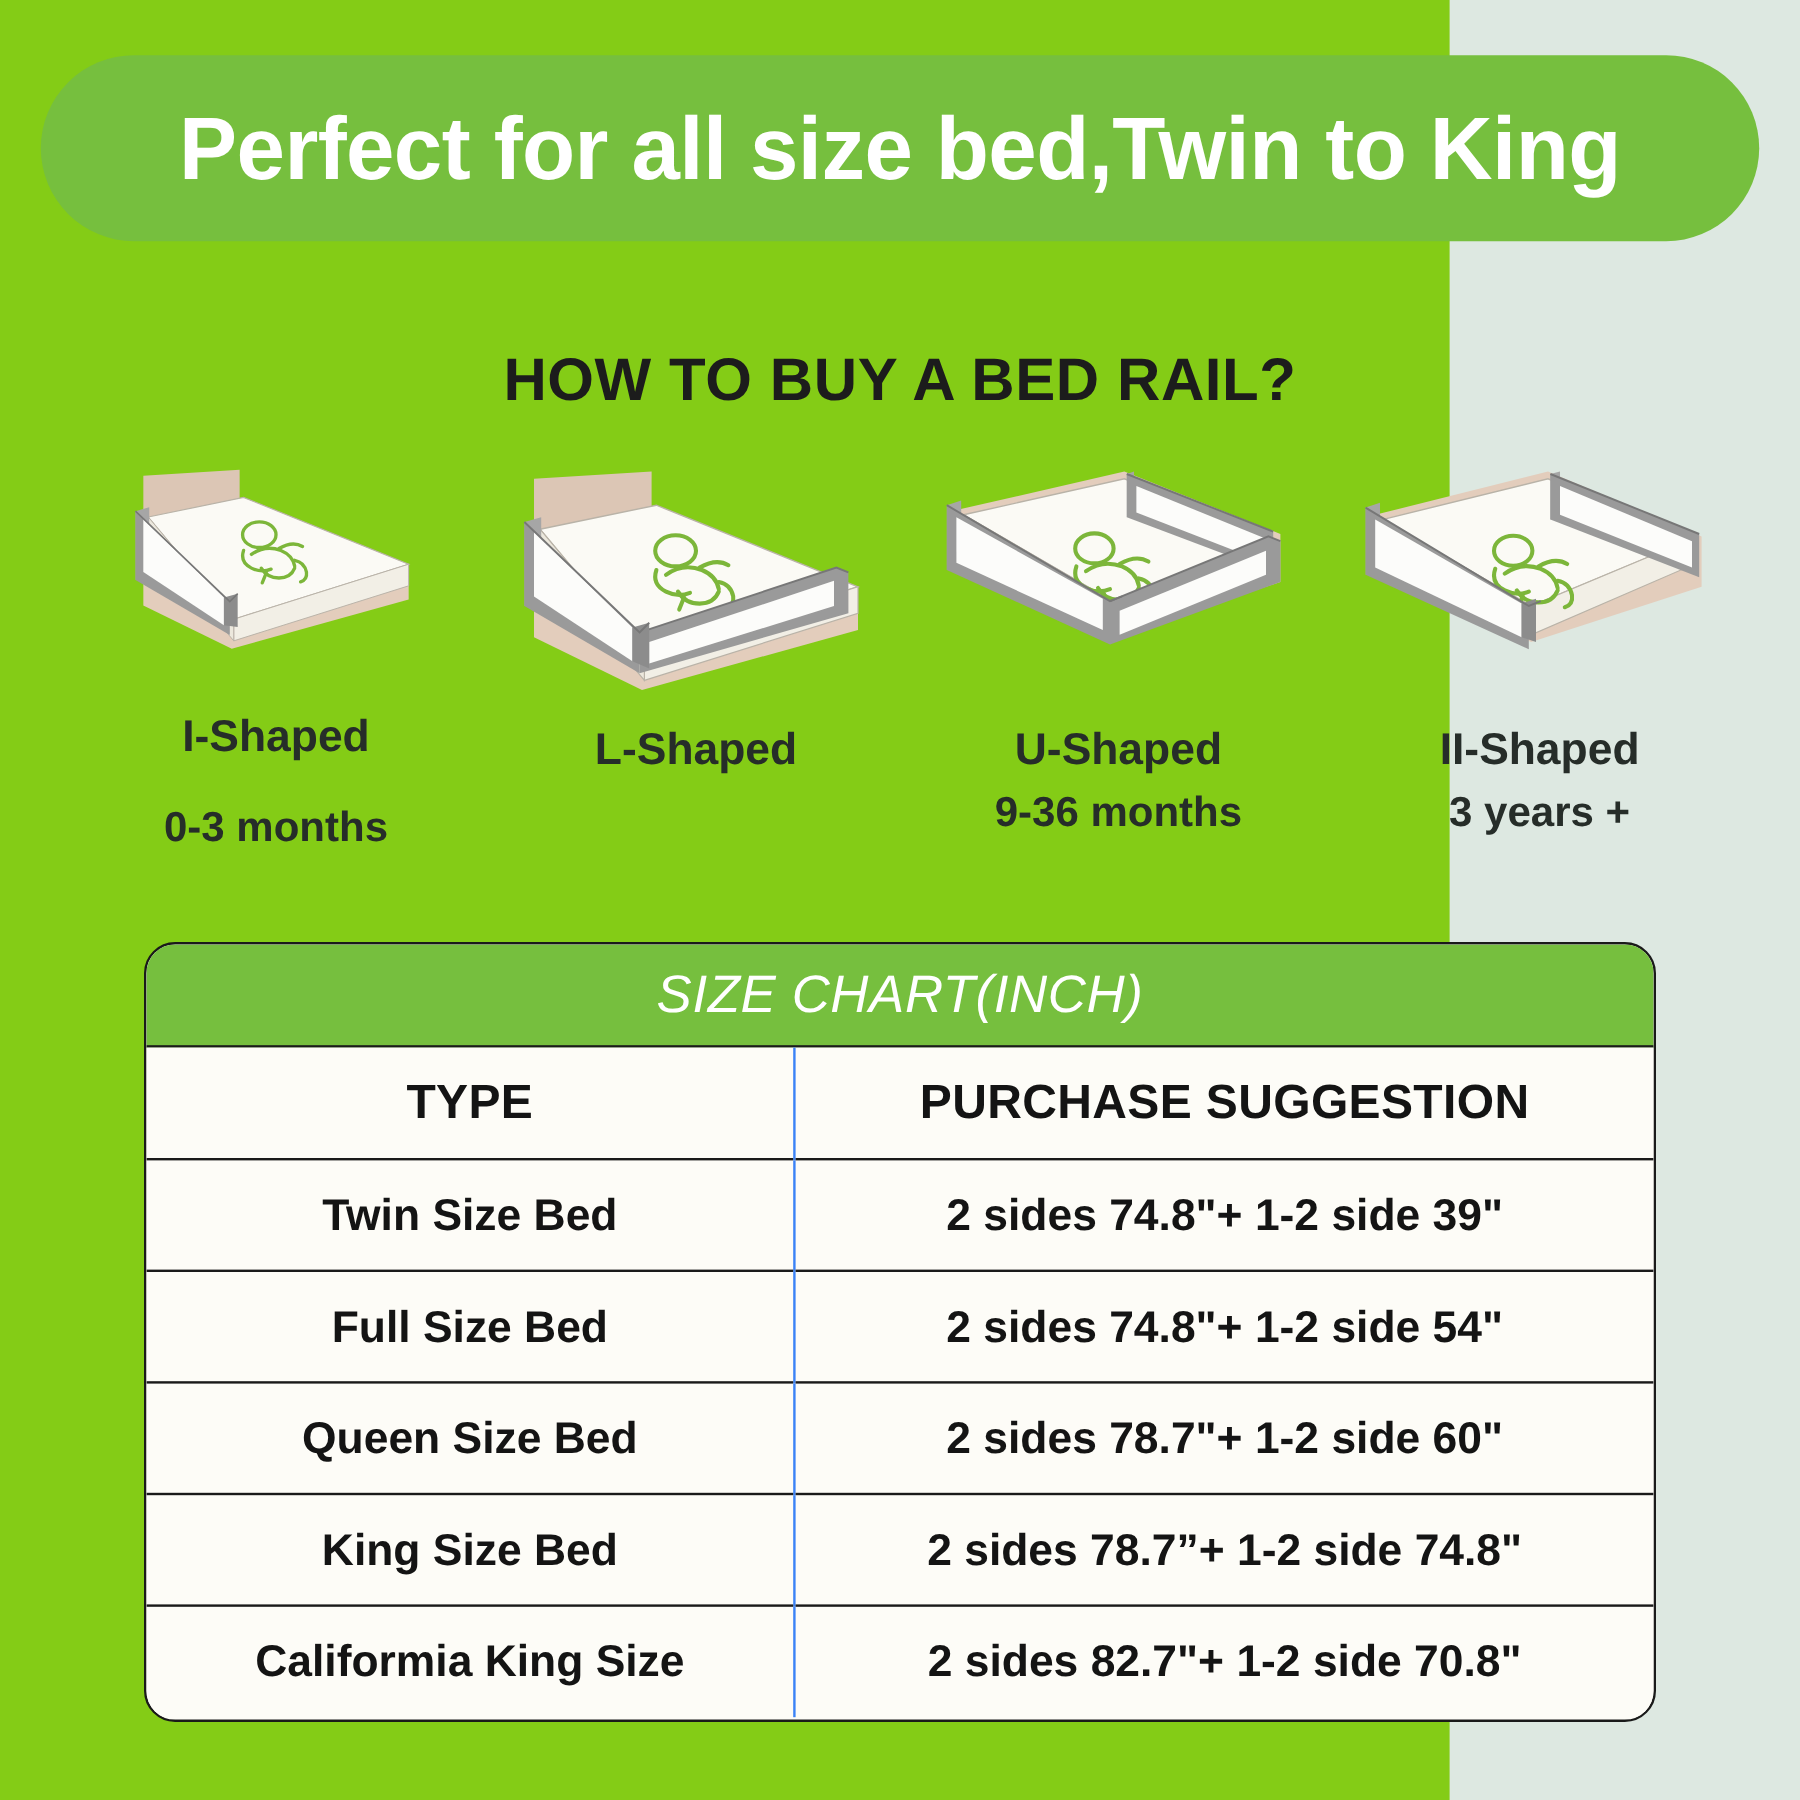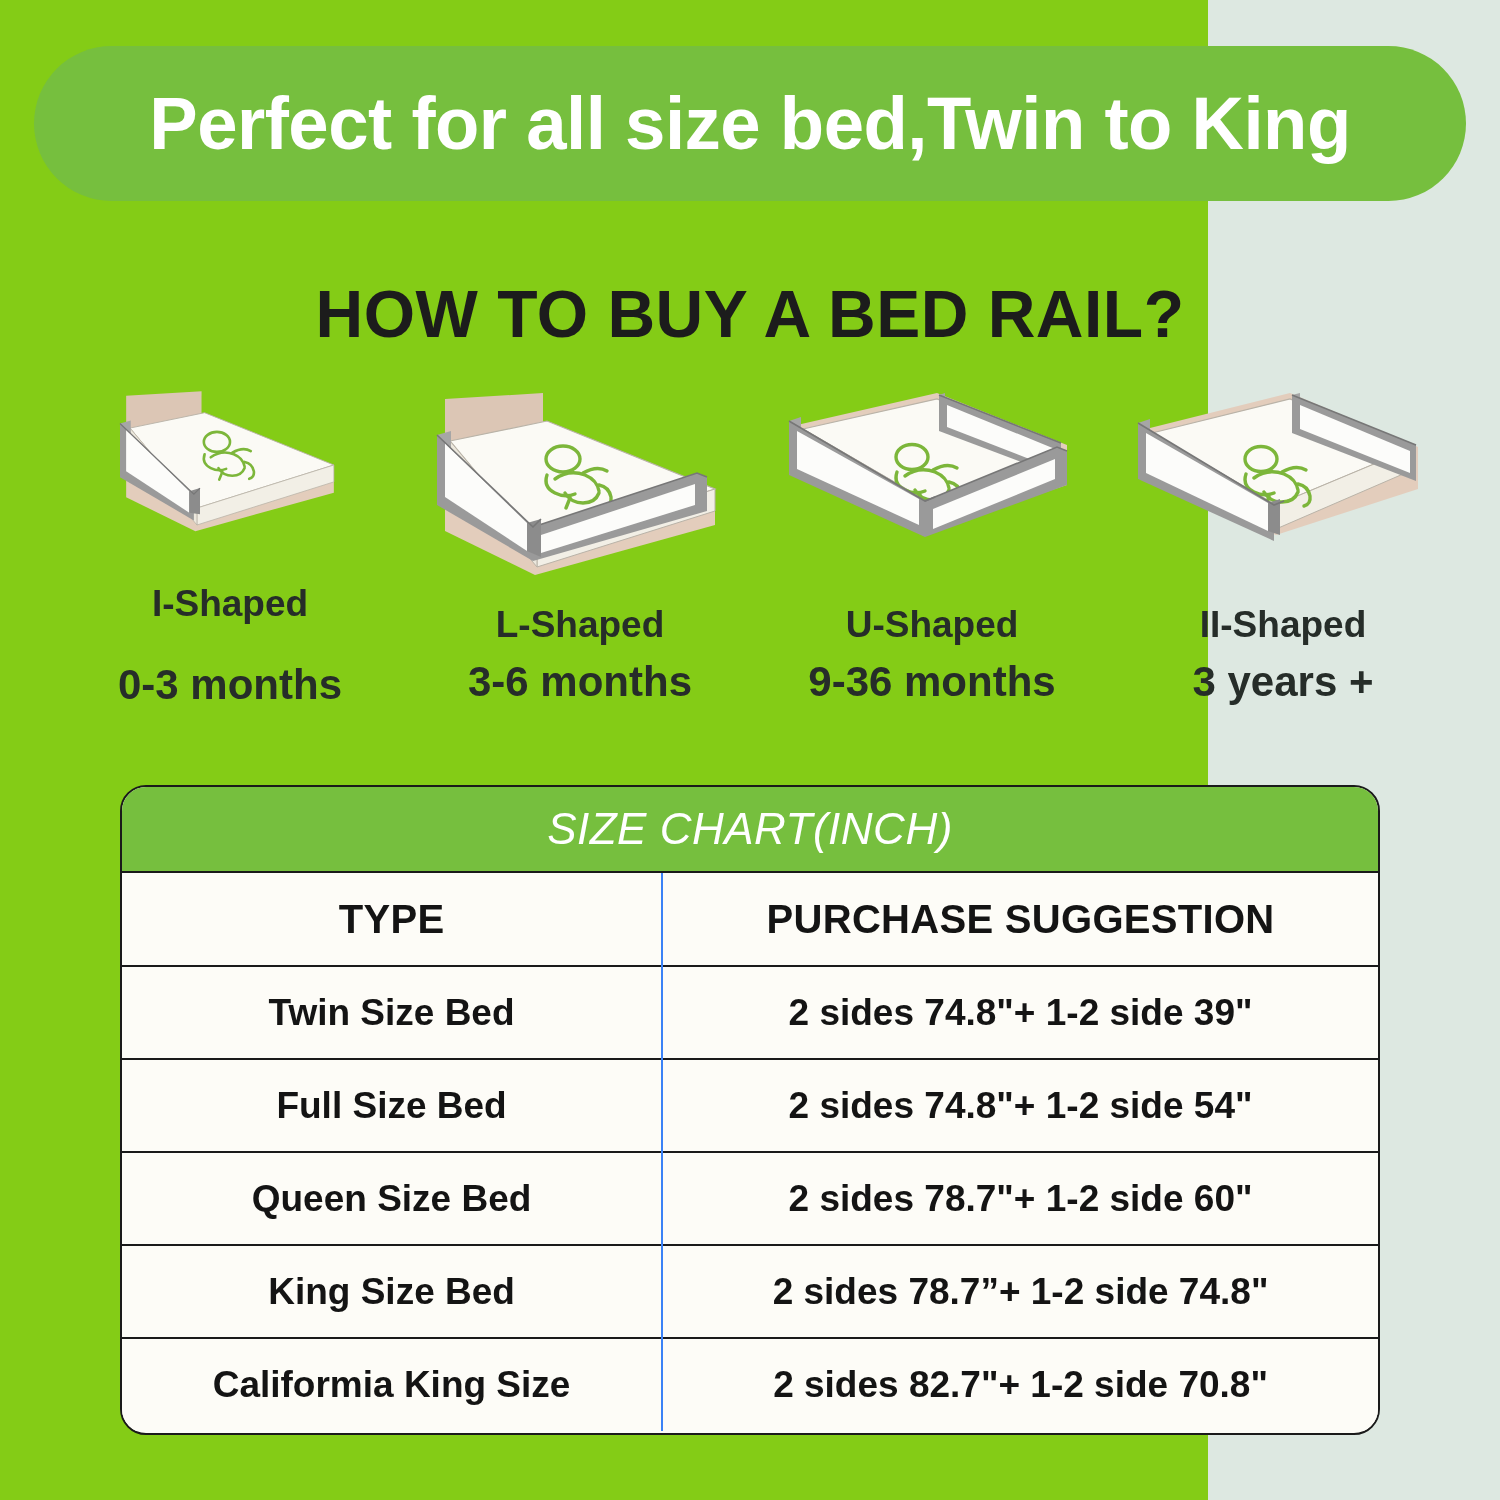--- a/index.html
+++ b/index.html
@@ -23,23 +23,23 @@
     color:#ffffff;
     font-size:74px;
     font-weight:bold;
     letter-spacing:-0.5px;
     white-space:nowrap;
     transform:scaleX(0.98);
   }
 
   
   .section-title {
-    position:absolute; left:0; top:276px; width:1500px;
+    position:absolute; left:0; top:287px; width:1500px;
     text-align:center;
-    font-size:66px;
+    font-size:50px;
     font-weight:bold;
     color:#1c1c1c;
     letter-spacing:0.5px;
   }
 
   
   .beds { position:absolute; left:0; top:385px; width:1500px; height:330px; }
   .bed-col {
     position:absolute; top:0; width:350px; height:330px;
     display:flex; flex-direction:column; align-items:center;
@@ -50,21 +50,21 @@
   .bed-col.c3 { left:1108px; }
 
   .bed-svg { width:330px; height:200px; display:block; }
 
   .bed-label {
     margin-top:14px;
     font-size:37px; font-weight:bold; color:#262d29;
     line-height:1.42; text-align:center; white-space:nowrap;
   }
   .bed-sub {
-    font-size:42px; font-weight:bold; color:#262d29;
+    font-size:35px; font-weight:bold; color:#262d29;
     line-height:1.42; text-align:center; white-space:nowrap;
   }
 
   
   .chart {
     position:absolute; left:120px; top:785px;
     width:1260px; height:650px;
     border:2px solid #1a1a1a;
     border-radius:26px;
     overflow:hidden;
@@ -173,21 +173,20 @@
 
         <g>
           <polygon points="22,50 36,46 36,116 22,120" fill="#a6a6a6"></polygon>
           <polygon points="22,50 118,142 118,176 22,120" fill="#9a9a9a"></polygon>
           <polygon points="30,58 112,138 112,166 30,112" fill="#fcfcfa"></polygon>
           <polygon points="112,138 126,134 126,172 112,166" fill="#8c8c8c"></polygon>
           <polyline points="22,50 118,142 126,134" fill="none" stroke="#777" stroke-width="1.6"></polyline>
         </g>
       </svg>
       <div class="bed-label">L-Shaped</div>
-      <div class="bed-sub">3-6 months</div>
     </div>
 
     <div class="bed-col c2">
       <svg class="bed-svg" viewBox="0 0 330 200">
         <polygon points="30,40 170,8 300,60 300,100 160,146 30,90" fill="#e3cdbc"></polygon>
         <polygon points="36,44 170,14 292,62 160,116" fill="#fbfaf5" stroke="#b9b3a8" stroke-width="1.2"></polygon>
         <polygon points="160,116 292,62 292,84 160,140" fill="#f2efe6" stroke="#b9b3a8" stroke-width="1"></polygon>
         <polygon points="36,44 160,116 160,140 36,68" fill="#ece8dd" stroke="#b9b3a8" stroke-width="1"></polygon>
         <g stroke="#7cb63a" stroke-width="3.4" fill="none" stroke-linecap="round" stroke-linejoin="round">
           <ellipse cx="145" cy="72" rx="16" ry="12.5"></ellipse>

